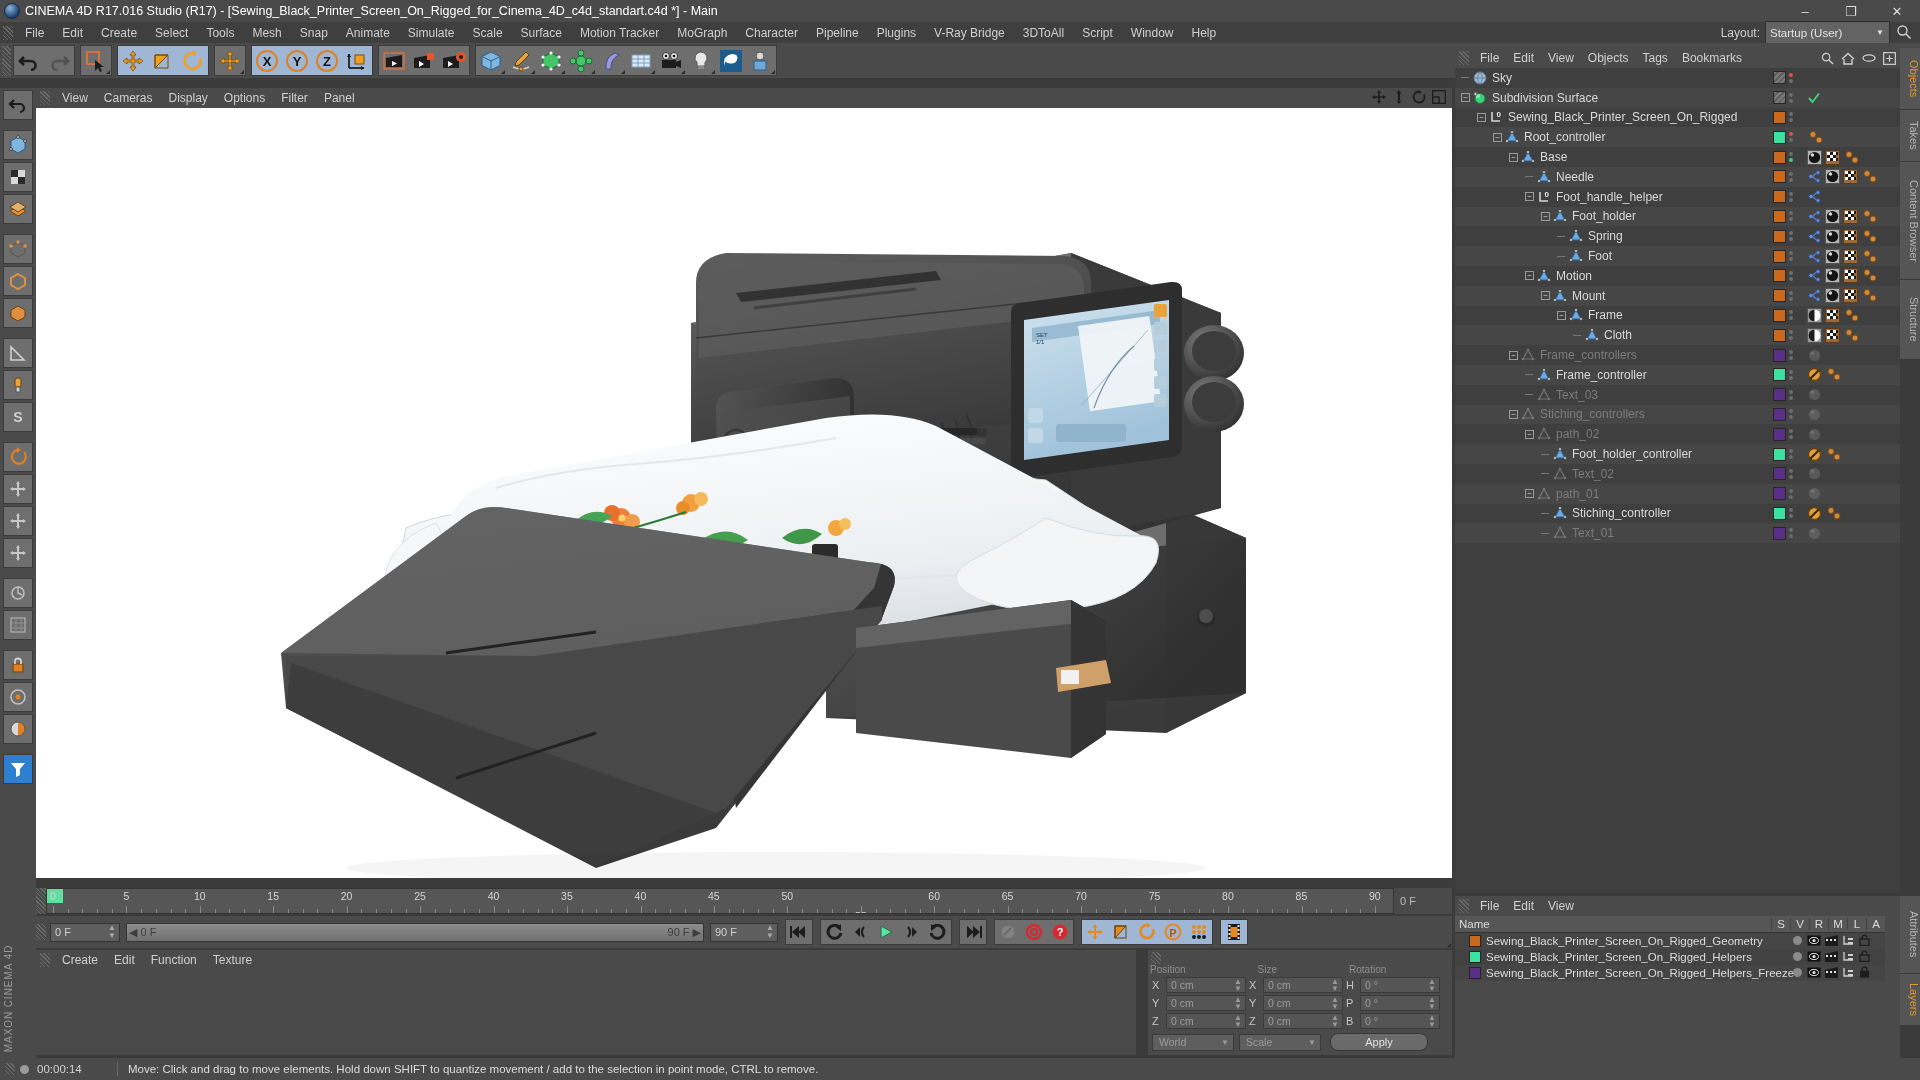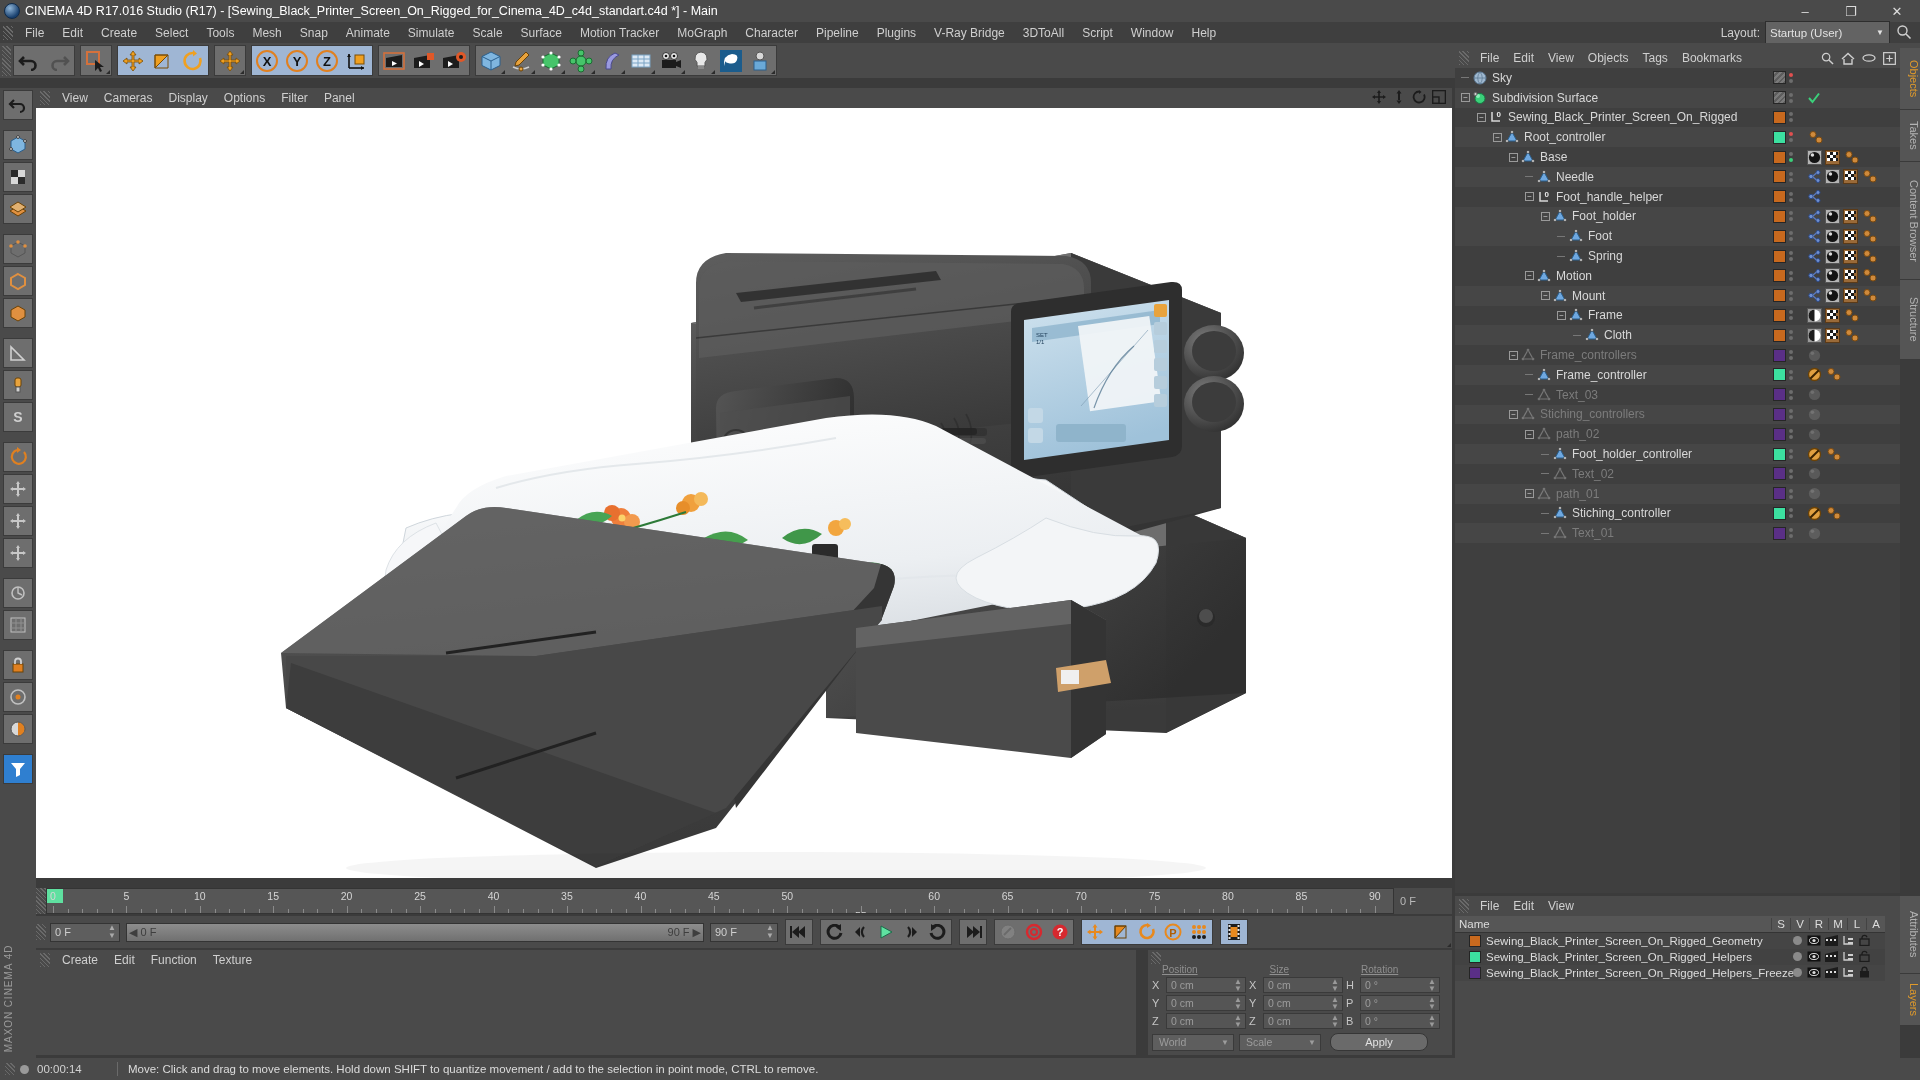--- a/index.html
+++ b/index.html
@@ -92,21 +92,21 @@
   #matbody{ position:absolute; top:20px; left:0; width:1100px; height:85px; background:#3a3a3a;
     border:1px solid #2e2e2e; display:flex; padding:4px; gap:6px;}
   .matitem{ width:38px; }
   .matthumb{ width:38px; height:38px; border:1px solid #222; }
   .matlabel{ font-size:9.5px; text-align:center; background:#6a6a6a; color:#e0e0e0;
     margin-top:1px; overflow:hidden; white-space:nowrap;}
 
   
   #coordpanel{ position:absolute; left:1148px; top:950px; width:304px; height:105px; background:#4a4a4a; }
   #coordgrip{ width:10px; height:12px; background:repeating-linear-gradient(45deg,#6a6a6a 0 1px,transparent 1px 3px); margin:2px 0 0 3px;}
-  #coordhdr{ display:flex; font-size:10px; color:#8f8f8f; padding-left:14px; gap:72px;text-decoration:underline; }
+  #coordhdr{ display:flex; font-size:10px; color:#8f8f8f; padding-left:2px; gap:72px; }
   .crow{ display:flex; align-items:center; margin:2px 0 0 4px; gap:3px;}
   .clab{ width:11px; font-size:11px; color:#c5c5c5; }
   .cfield{ width:80px; height:16px; background:#555; border:1px solid #3a3a3a; font-size:10.5px;
     color:#9c9c9c; display:flex; align-items:center; padding-left:4px; position:relative;}
   .cfield .spin{ position:absolute; right:3px; font-size:8px; color:#9a9a9a; line-height:7px;}
   #coordfoot{ display:flex; align-items:center; gap:5px; margin:4px 0 0 4px;}
   .cdrop{ width:82px; height:17px; background:#5e5e5e; border:1px solid #3a3a3a; font-size:10.5px;
     color:#9c9c9c; display:flex; align-items:center; padding-left:6px; position:relative;}
   .cdrop .cv{ position:absolute; right:4px; font-size:8px; }
   #applybtn{ width:98px; height:18px; background:#6a6a6a; border:1px solid #363636; border-radius:8px;
@@ -1464,32 +1464,32 @@
             </svg>
           </span>
           <span style="display: flex; align-items: center;">
             <svg width="18" height="15" viewBox="0 0 18 15">
               <circle cx="6" cy="4.5" r="3" fill="#cf8a3c" stroke="#7a4a10"></circle>
               <circle cx="12" cy="10" r="3" fill="#cf8a3c" stroke="#7a4a10"></circle>
             </svg>
           </span>
         </div>
       </div>
-      <div class="orow odd">
+      <div class="orow even">
         <div class="otree" style="padding-left: 102px;">
           <div class="hline" style="margin-right: 4px;"></div>
           <span style="display: flex; align-items: center; margin-right: 5px;">
             <svg width="14" height="14" viewBox="0 0 14 14">
               <path d="M7 2 L12 11 H2 Z" fill="#6fa8e0" stroke="#2b5f8c"></path>
               <circle cx="7" cy="2" r="1.3" fill="#fff" stroke="#333" stroke-width="0.6"></circle>
               <circle cx="12" cy="11" r="1.3" fill="#fff" stroke="#333" stroke-width="0.6"></circle>
               <circle cx="2" cy="11" r="1.3" fill="#fff" stroke="#333" stroke-width="0.6"></circle>
             </svg>
           </span>
-          <span class="oname">Foot</span>
+          <span class="oname">Spring</span>
         </div>
         <div class="otag" style="left: 318px;">
           <div class="swatch" style="background: rgb(200, 105, 30);"></div>
           <div class="dots">
             <div class="dot"></div>
             <div class="dot"></div>
           </div>
         </div>
         <div class="otag" style="left: 352px;">
           <span style="display: flex; align-items: center;">
@@ -1528,32 +1528,32 @@
             </svg>
           </span>
           <span style="display: flex; align-items: center;">
             <svg width="18" height="15" viewBox="0 0 18 15">
               <circle cx="6" cy="4.5" r="3" fill="#cf8a3c" stroke="#7a4a10"></circle>
               <circle cx="12" cy="10" r="3" fill="#cf8a3c" stroke="#7a4a10"></circle>
             </svg>
           </span>
         </div>
       </div>
-      <div class="orow even">
+      <div class="orow odd">
         <div class="otree" style="padding-left: 102px;">
           <div class="hline" style="margin-right: 4px;"></div>
           <span style="display: flex; align-items: center; margin-right: 5px;">
             <svg width="14" height="14" viewBox="0 0 14 14">
               <path d="M7 2 L12 11 H2 Z" fill="#6fa8e0" stroke="#2b5f8c"></path>
               <circle cx="7" cy="2" r="1.3" fill="#fff" stroke="#333" stroke-width="0.6"></circle>
               <circle cx="12" cy="11" r="1.3" fill="#fff" stroke="#333" stroke-width="0.6"></circle>
               <circle cx="2" cy="11" r="1.3" fill="#fff" stroke="#333" stroke-width="0.6"></circle>
             </svg>
           </span>
-          <span class="oname">Spring</span>
+          <span class="oname">Foot</span>
         </div>
         <div class="otag" style="left: 318px;">
           <div class="swatch" style="background: rgb(200, 105, 30);"></div>
           <div class="dots">
             <div class="dot"></div>
             <div class="dot"></div>
           </div>
         </div>
         <div class="otag" style="left: 352px;">
           <span style="display: flex; align-items: center;">

